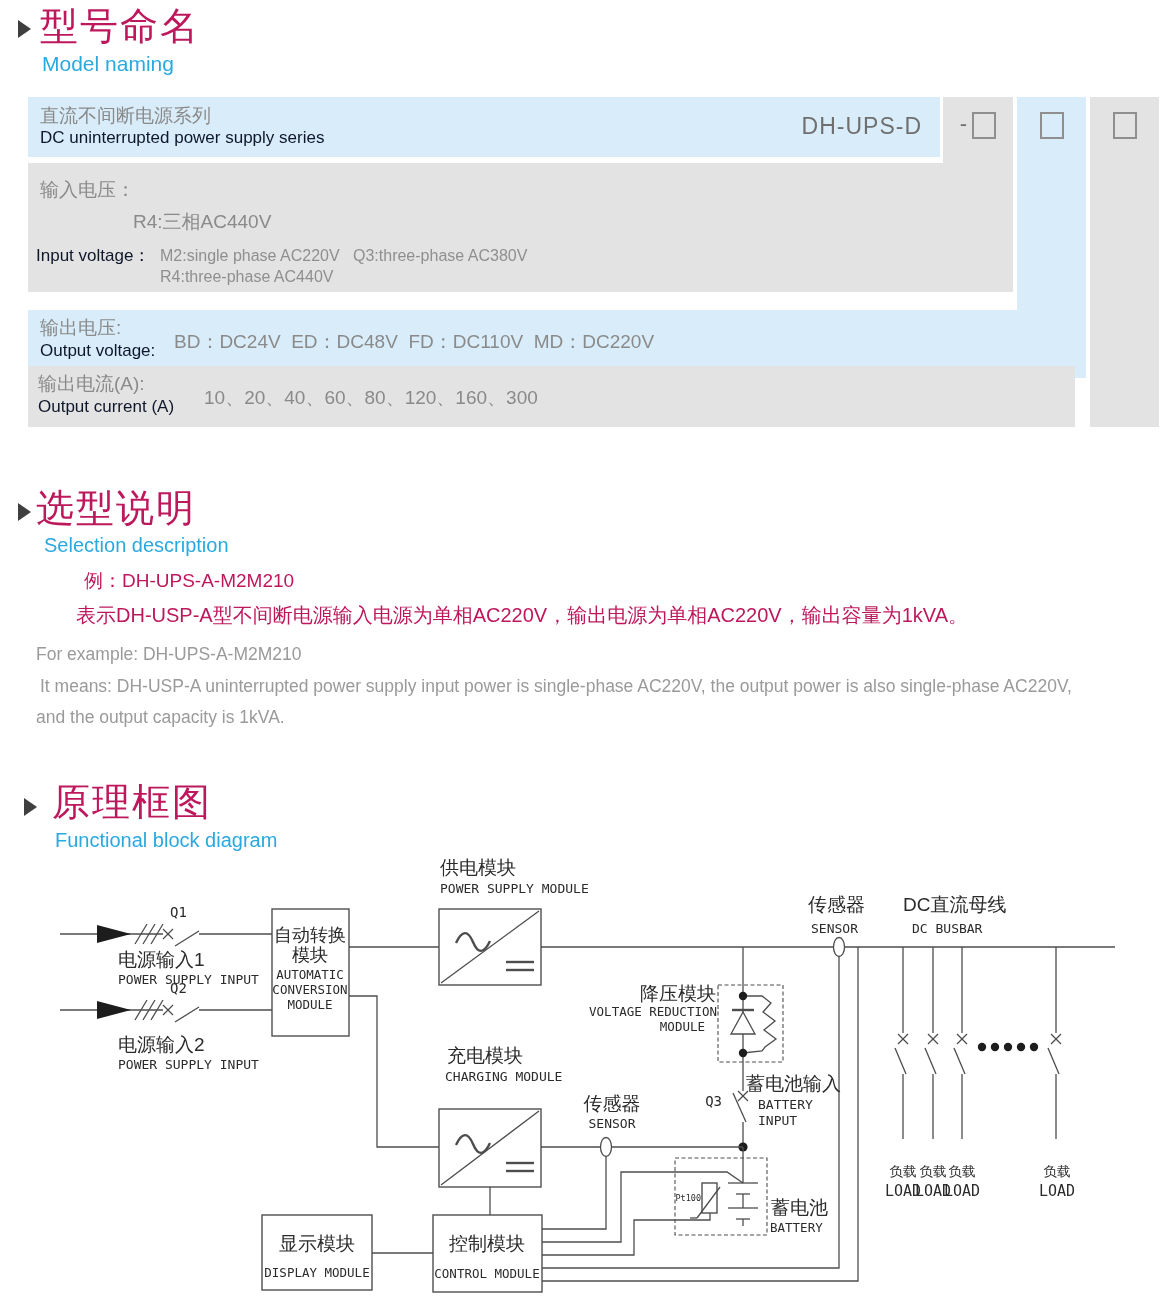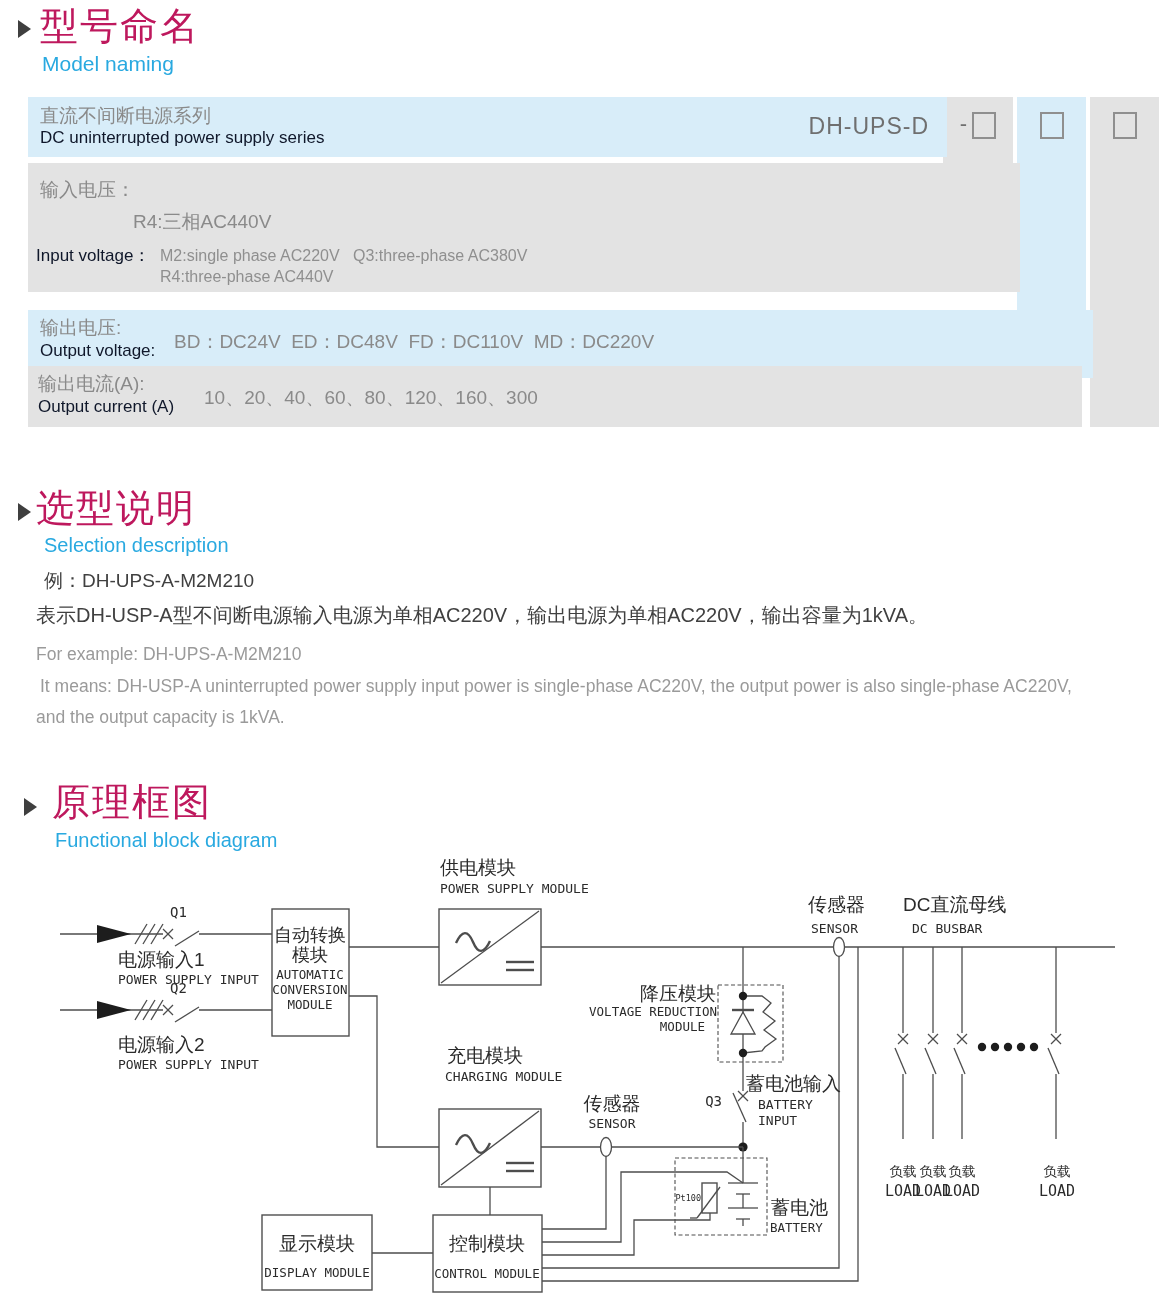--- a/index.html
+++ b/index.html
@@ -3,32 +3,32 @@
 <meta charset="utf-8">
 <style>
   html,body{margin:0;padding:0;background:#ffffff;}
   .page{position:relative;width:1167px;height:1308px;background:#fff;overflow:hidden;
         font-family:"Liberation Sans",sans-serif;color:#8f8f8f;}
   .abs{position:absolute;white-space:pre;}
   .tri{position:absolute;width:0;height:0;border-left:13px solid #3f3f3f;
        border-top:9px solid transparent;border-bottom:9px solid transparent;}
   .h-zh{font-size:38px;color:#be185d;letter-spacing:2px;line-height:1.1;}
   .h-en{font-size:21px;color:#29a9e0;}
-  .row{position:absolute;padding-left:7px;}
+  .row{position:absolute;}
   .row-blue{background:#d8edf9;}
   .row-gray{background:#e3e3e3;}
   .t19{font-size:19px;color:#8a8a8a;}
   .t17{font-size:17px;color:#0f172a;}
   .t16{font-size:16px;color:#8f8f8f;}
   .code-col{position:absolute;display:flex;justify-content:center;align-items:flex-start;
             padding-top:15px;box-sizing:border-box;}
   .code-sq{display:inline-block;width:20px;height:23px;border:2px solid #8f8f8f;background:transparent;}
   .code-minus{font-size:22px;color:#6f6f6f;line-height:23px;margin-right:5px;}
   .model-code{font-size:23px;color:#6f6f6f;letter-spacing:1px;}
-  .body-zh{font-size:20px;color:#404040;}
+  .body-zh{font-size:20px;color:#be185d;margin-left:40px;}
   .body-en{font-size:17.5px;color:#9a9a9a;}
   
   .w{stroke:#4d4d4d;stroke-width:1.3;fill:none;}
   .w2{stroke:#4d4d4d;stroke-width:2.4;fill:none;}
   .bx{fill:#ffffff;stroke:#4f4f4f;stroke-width:1.4;}
   .dsh{fill:none;stroke:#4f4f4f;stroke-width:1.1;stroke-dasharray:4 2.5;}
   .blk{fill:#1d1d1d;stroke:none;}
   .ell{fill:#ffffff;stroke:#4d4d4d;stroke-width:1.3;}
   text{fill:#2b2b2b;}
   .tzh{font-family:"Liberation Sans",sans-serif;font-size:19px;}

